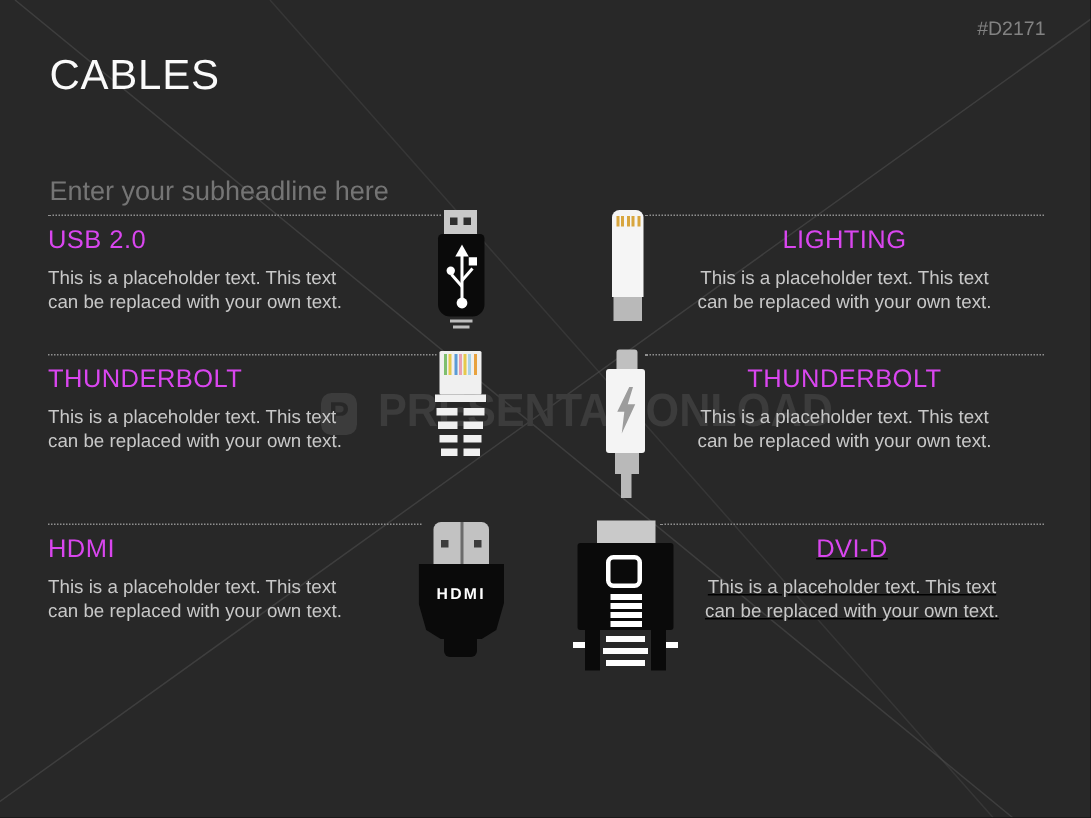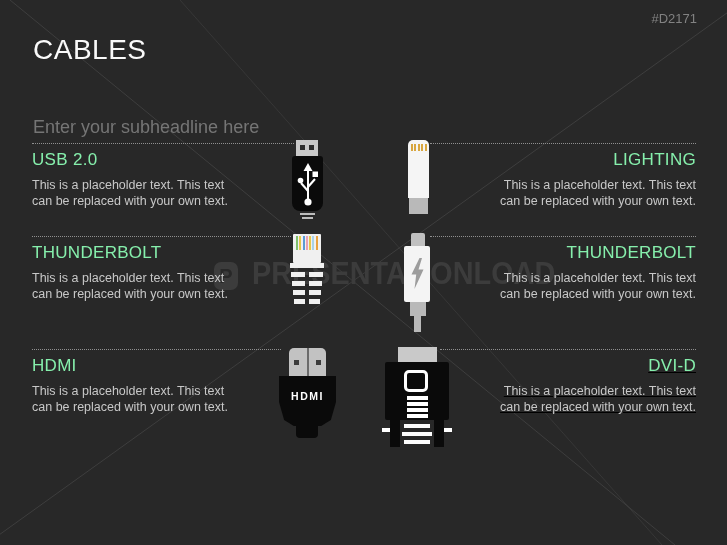--- a/index.html
+++ b/index.html
@@ -20,23 +20,23 @@
     position:absolute; left:252px; top:256px; font-size:31px; font-weight:bold;
     color:#3c3c3c; letter-spacing:0px; transform:scaleX(.93);
     transform-origin:left center; white-space:nowrap;
   }
   
   .tag{position:absolute; top:11px; right:30px; font-size:13px; color:#828282; z-index:2;}
   .title{position:absolute; left:33px; top:34px; font-size:28px; color:#fafafa; letter-spacing:.5px; z-index:2;}
   .subhead{position:absolute; left:33px; top:78px; font-size:18px; color:#757575; z-index:2;margin-top:39px;}
   
   .cell{position:absolute; border-top:1px dotted #8f8f8f; z-index:2;}
-  .cell h3{margin:5px 0 0 0; font-size:17px; font-weight:400; color:#86efac; letter-spacing:.3px; line-height:21px;}
+  .cell h3{margin:5px 0 0 0; font-size:17px; font-weight:400; color:#d946ef; letter-spacing:.3px; line-height:21px;}
   .cell p{margin:8px 0 0 0; font-size:12.5px; line-height:15.5px; color:#c8c8c8; white-space:pre-line;}
-  .cell.right{text-align:right;}
+  .cell.right{text-align:center;}
   .c-l1{left:32px; top:143px; width:262px;}
   .c-r1{right:31px; top:143px; width:266px;}
   .c-l2{left:32px; top:236px; width:259px;}
   .c-r2{right:31px; top:236px; width:266px;}
   .c-l3{left:32px; top:349px; width:249px;}
   .c-r3{right:31px; top:349px; width:256px;text-decoration:underline;}
   
   .icon{position:absolute; z-index:3;}
   
   .usb-plug{position:absolute; left:296px; top:140px; width:22px; height:16px; background:#c9c9c9;}

